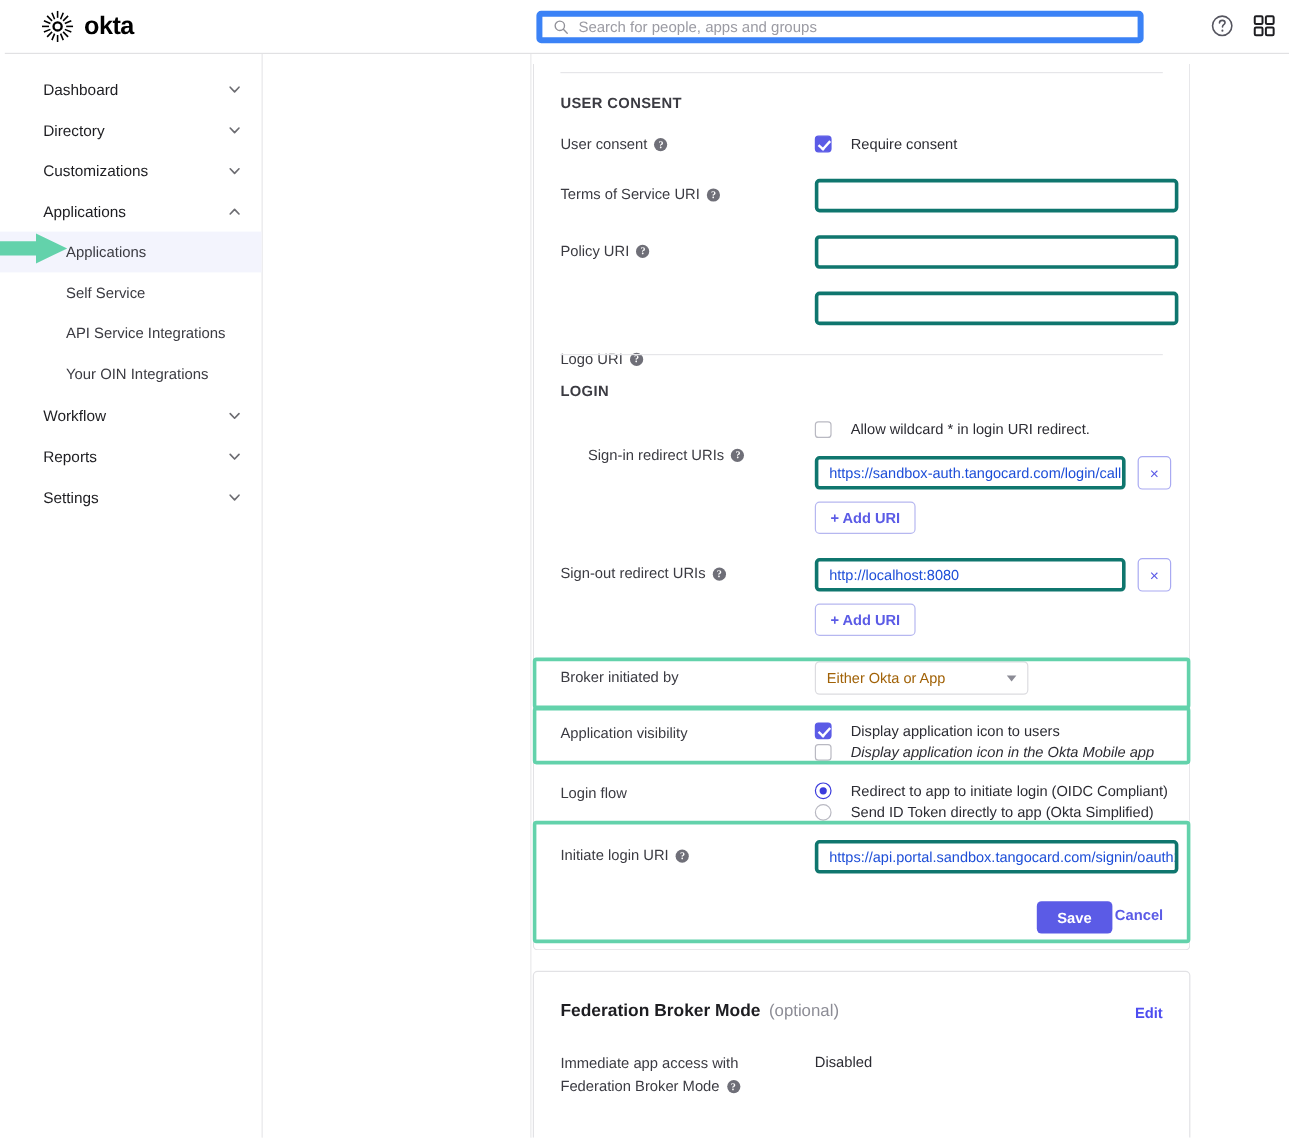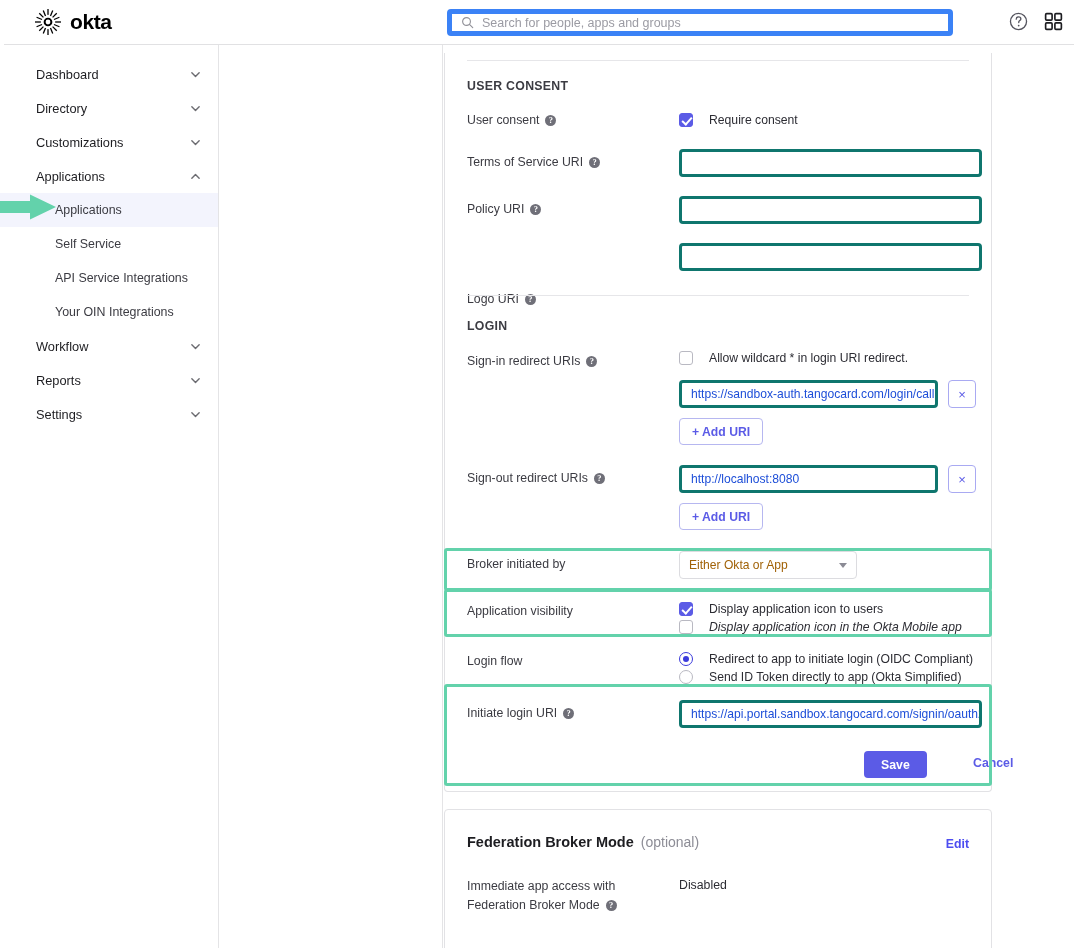--- a/index.html
+++ b/index.html
@@ -342,21 +342,21 @@
       <div class="field w-full" style="top:0;"></div>
     </div>
 
     <div style="position:absolute;left:22px;right:22px;top:242px;border-top:1px solid #e6e6e9;"></div>
 
     <div class="row" style="top:266px;">
       <div class="lbl section-title">LOGIN</div>
     </div>
 
     <div class="row" style="top:298px;">
-      <div class="lbl" style="top:3px;">
+      <div class="lbl" style="top:21px;margin-left:23px;">
         <span>Sign-in redirect URIs</span>
         <span class="help">?</span>
       </div>
       <div class="cbrow" style="top:0;">
         <span class="cb"></span>
         <span class="cbtxt">Allow wildcard * in login URI redirect.</span>
       </div>
     </div>
 
     <div class="row" style="top:327px;">
@@ -415,21 +415,21 @@
 
     <div class="row" style="top:647px;">
       <div class="lbl" style="top:6px;">
         <span>Initiate login URI</span>
         <span class="help">?</span>
       </div>
       <div class="field w-full" style="top:0;">https://api.portal.sandbox.tangocard.com/signin/oauth2</div>
     </div>
 
     <button class="btn-save" style="left:419px;top:698px;">Save</button>
-    <button class="btn-cancel" style="left:484px;top:703px;margin-left:44px;">Cancel</button>
+    <button class="btn-cancel" style="left:484px;top:703px;">Cancel</button>
   </section>
 
   <div class="hl" style="left:1px; top:503px; width:548px; height:43px;"></div>
   <div class="hl" style="left:1px; top:544px; width:548px; height:48px;"></div>
   <div class="hl" style="left:1px; top:639px; width:548px; height:102px;"></div>
 
   <section class="card" id="card-fbm">
     <div style="position:absolute;left:22px;top:24px;display:flex;align-items:baseline;gap:7px;">
       <span class="fbm-title">Federation Broker Mode</span>
       <span class="fbm-opt">(optional)</span>

